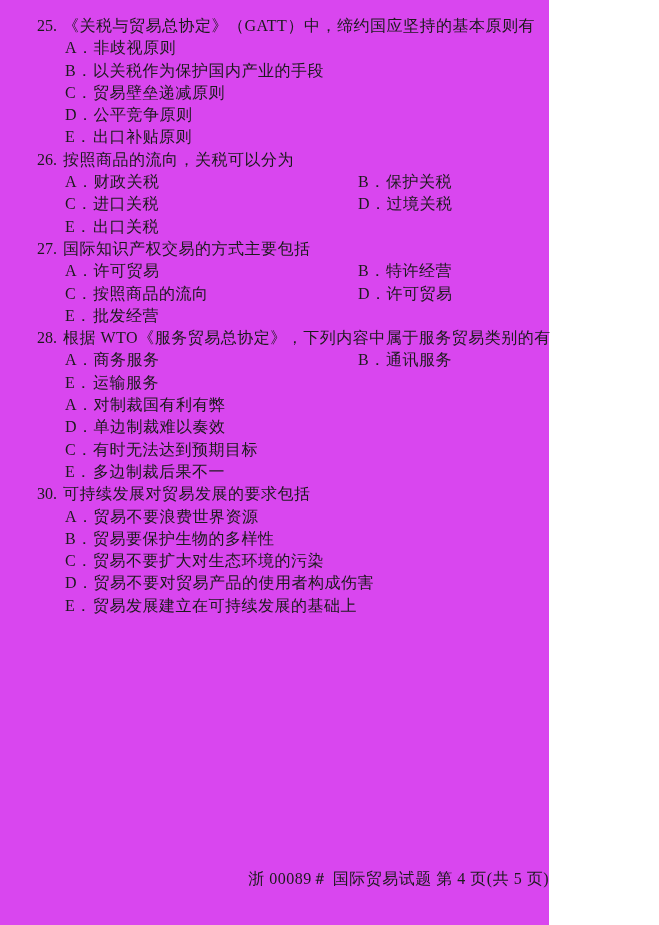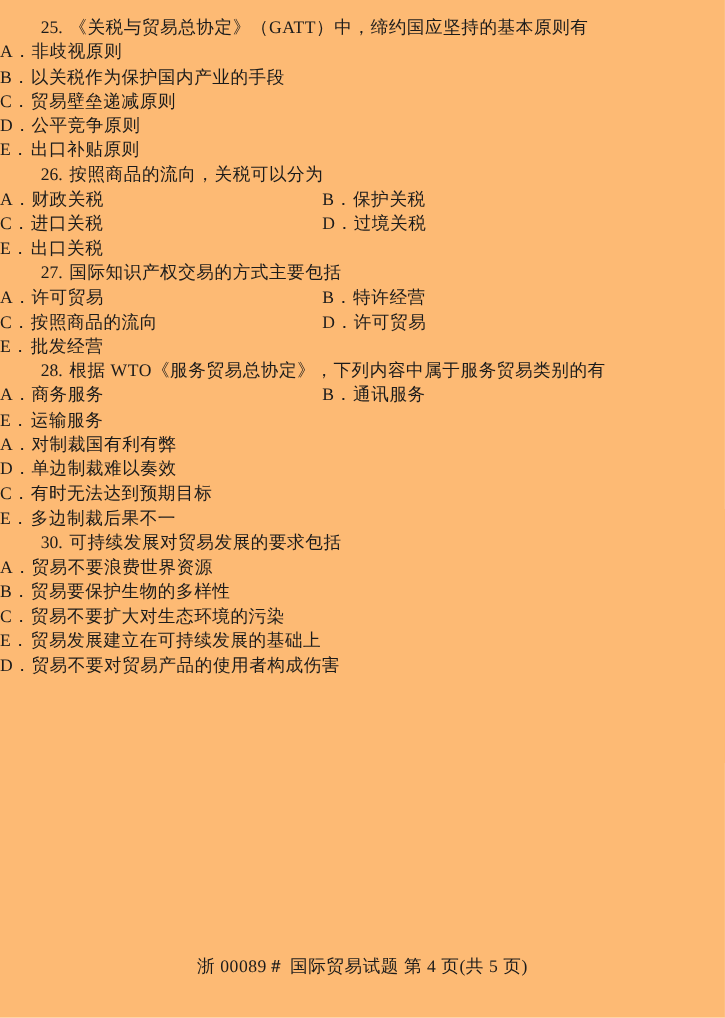--- a/index.html
+++ b/index.html
@@ -9,23 +9,23 @@
   }
   body {
     width: 659px;
     height: 925px;
     overflow: hidden;
     font-family: "Liberation Serif", "DejaVu Serif", serif;
     color: #1b1b1b;
   }
   .page {
     position: relative;
-    width: 659px;
+    width: 549px;
     height: 925px;
-    background: #fdba74;
+    background: #d946ef;
   }
   .content {
     position: absolute;
     top: 15px;
     left: 0;
     right: 0;
     font-size: 16px;
     line-height: 22.3px;
     letter-spacing: 0.5px;
   }
@@ -34,38 +34,39 @@
   }
   .stem-line {
     padding-left: 37px;
   }
   .q-num {
     display: inline-block;
     width: 26px;
     letter-spacing: 0;
   }
   .opt-line {
+    padding-left: 65px;
   }
   .opt {
     display: inline;
   }
   .two-col-left {
     display: inline-block;
     width: 293px;
   }
   .opt-label {
     display: inline-block;
     min-width: 28px;
   }
   .footer {
     position: absolute;
     top: 869px;
     left: 0;
     width: 100%;
-    text-align: center;
+    text-align: right;
     font-size: 16px;
     letter-spacing: 0.5px;
     color: #1b1b1b;
   }
 </style>
 </head>
 <body>
 
 <div class="page">
   <div class="content">
@@ -155,23 +156,23 @@
       <div class="line opt-line">
         <span class="opt"><span class="opt-label">A．</span><span class="opt-text">贸易不要浪费世界资源</span></span>
       </div>
       <div class="line opt-line">
         <span class="opt"><span class="opt-label">B．</span><span class="opt-text">贸易要保护生物的多样性</span></span>
       </div>
       <div class="line opt-line">
         <span class="opt"><span class="opt-label">C．</span><span class="opt-text">贸易不要扩大对生态环境的污染</span></span>
       </div>
       <div class="line opt-line">
-        <span class="opt"><span class="opt-label">E．</span><span class="opt-text">贸易发展建立在可持续发展的基础上</span></span>
+        <span class="opt"><span class="opt-label">D．</span><span class="opt-text">贸易不要对贸易产品的使用者构成伤害</span></span>
       </div>
       <div class="line opt-line">
-        <span class="opt"><span class="opt-label">D．</span><span class="opt-text">贸易不要对贸易产品的使用者构成伤害</span></span>
+        <span class="opt"><span class="opt-label">E．</span><span class="opt-text">贸易发展建立在可持续发展的基础上</span></span>
       </div>
     </div>
 
   </div>
 
   <div class="footer">浙 00089＃ 国际贸易试题 第 4 页(共 5 页)</div>
 </div>
 
 </body></html>

